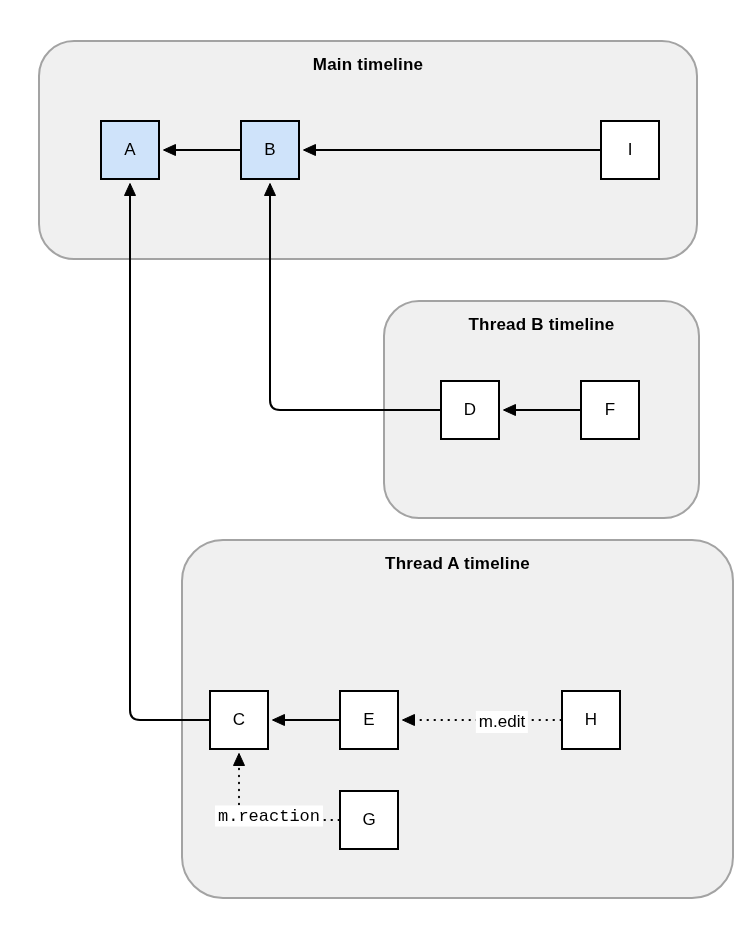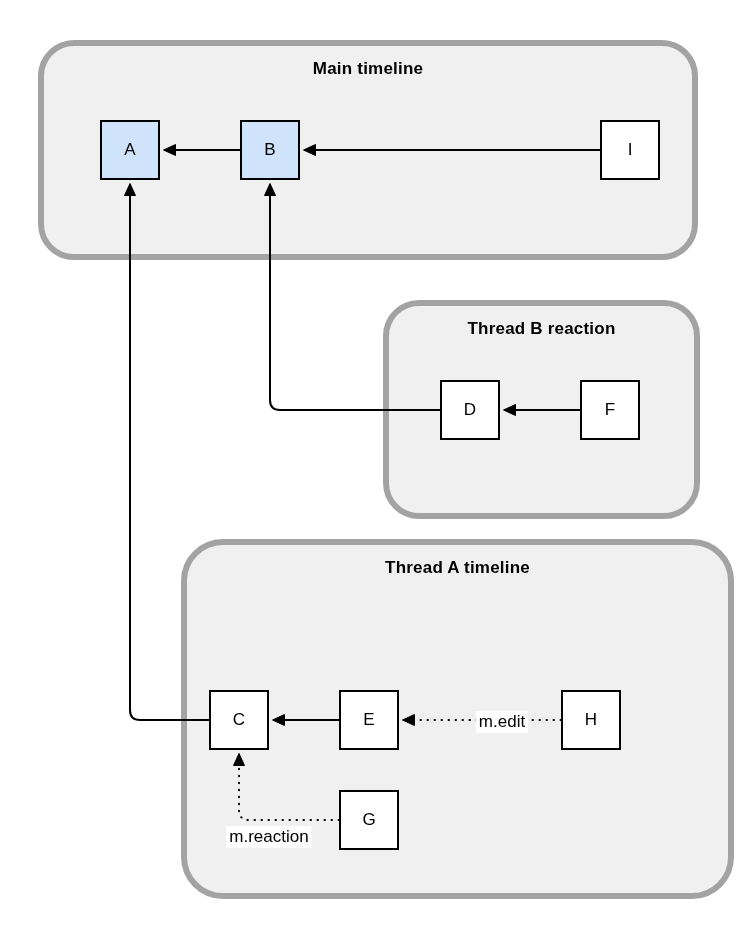--- a/index.html
+++ b/index.html
@@ -12,21 +12,21 @@
     position: relative;
     width: 756px;
     height: 942px;
     background: #ffffff;
     overflow: hidden;
   }
   
   .group {
     position: absolute;
     background: #f0f0f0;
-    border: 6px solid #a3a3a3;
+    border: 2px solid #a3a3a3;
     box-sizing: border-box;
   }
   .group-title {
     position: absolute;
     left: 0;
     right: 0;
     top: 13px;
     text-align: center;
     font-size: 17px;
     font-weight: bold;
@@ -84,33 +84,33 @@
   .edge-label {
     position: absolute;
     transform: translate(-50%, -50%);
     background: #ffffff;
     padding: 1px 3px;
     font-size: 17px;
     color: #000000;
     white-space: nowrap;
   }
   .label-m-edit     { left: 502px; top: 722px; }
-  .label-m-reaction { left: 269px; top: 837px; }
+  .label-m-reaction { left: 269px; top: 816px; font-family: Liberation Mono, monospace; }
 </style>
 </head>
 <body>
 
 <div class="canvas">
 
   <div class="group group-main">
     <div class="group-title">Main timeline</div>
   </div>
 
   <div class="group group-thread-b">
-    <div class="group-title">Thread B reaction</div>
+    <div class="group-title">Thread B timeline</div>
   </div>
 
   <div class="group group-thread-a">
     <div class="group-title">Thread A timeline</div>
   </div>
 
   <svg class="edges" viewBox="0 0 756 942" xmlns="http://www.w3.org/2000/svg">
     <defs>
       <marker id="arrowhead" viewBox="0 0 14 14" refX="12.5" refY="7" markerWidth="14" markerHeight="14" orient="auto" markerUnits="userSpaceOnUse">
         <path d="M1,1.5 L13,7 L1,12.5 Z" fill="#000000" stroke="#000000" stroke-width="1" stroke-linejoin="round"></path>

